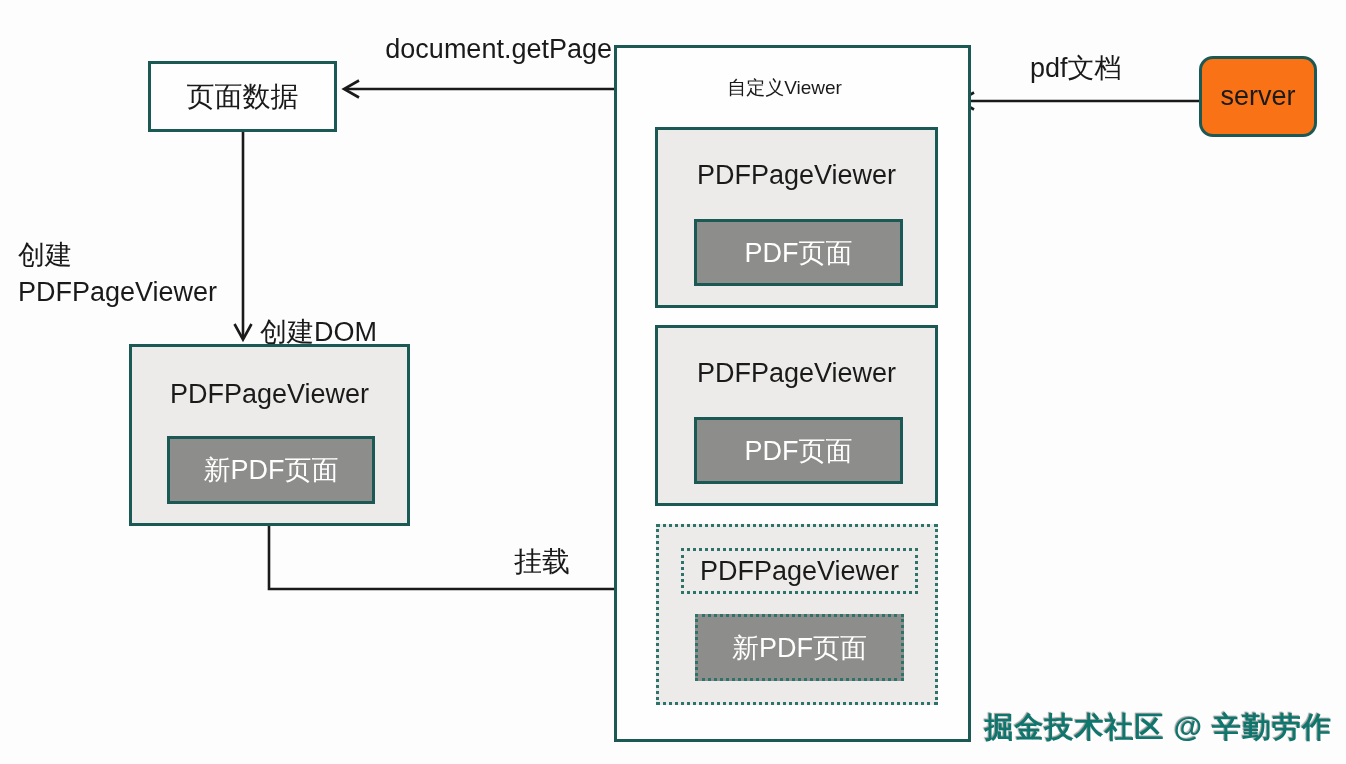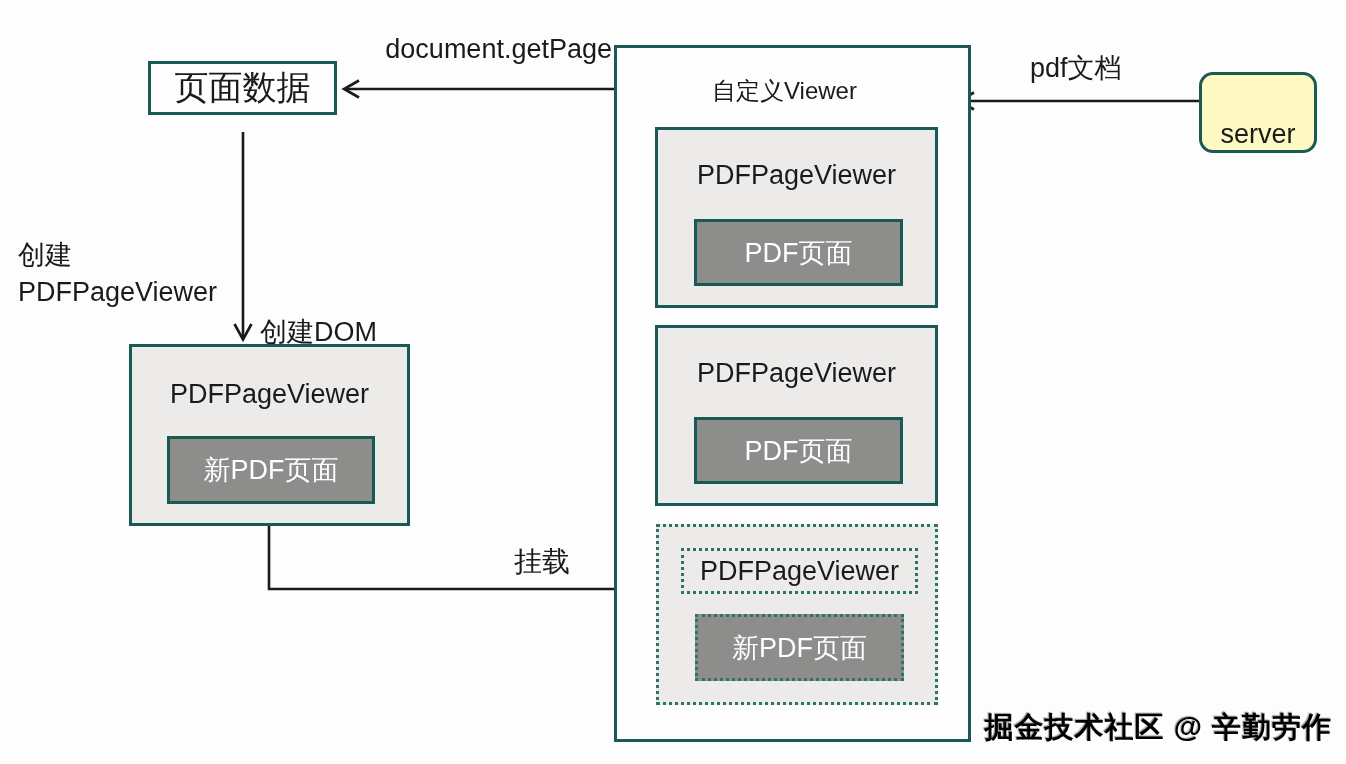--- a/index.html
+++ b/index.html
@@ -19,62 +19,62 @@
   .connectors path{stroke:var(--ink);stroke-width:2.6;fill:none;}
 
   .lbl{position:absolute;font-size:27px;line-height:1.15;white-space:nowrap;}
   .lbl-docgetpage{left:352px;top:34px;width:260px;text-align:right;}
   .lbl-create{left:18px;top:237px;white-space:pre-line;line-height:37px;}
   .lbl-createdom{left:260px;top:272px;margin-top:45px;}
   .lbl-mount{left:514px;top:546px;font-size:28px;}
   .lbl-pdfdoc{left:1030px;top:53px;}
 
   .box-pagedata{
-    position:absolute;left:148px;top:61px;width:189px;height:54px;box-sizing:border-box;
+    position:absolute;left:148px;top:61px;width:189px;height:71px;box-sizing:border-box;
     border:3px solid var(--teal);background:#fefefe;
-    display:flex;align-items:center;justify-content:center;font-size:34px;text-align:center;
+    display:flex;align-items:center;justify-content:center;font-size:28px;text-align:center;
   }
 
   .pv-box{position:absolute;box-sizing:border-box;background:var(--light-fill);border:3px solid var(--teal);}
   .pv-title{position:absolute;left:0;right:0;top:30px;text-align:center;font-size:27px;color:var(--ink);}
   .pv-inner{
     position:absolute;box-sizing:border-box;background:var(--gray-fill);border:3px solid var(--teal);
     color:#fff;display:flex;align-items:center;justify-content:center;font-size:27px;
   }
 
   .left-pv{left:129px;top:344px;width:281px;height:182px;}
   .left-pv .pv-title{top:32px;}
   .left-pv .pv-inner{left:35px;top:89px;width:208px;height:68px;}
 
   .viewer{
     position:absolute;left:614px;top:45px;width:357px;height:697px;box-sizing:border-box;
     border:3px solid var(--teal);background:#fefefe;
   }
-  .viewer-title{position:absolute;left:0;right:16px;top:27px;text-align:center;font-size:24px;}
+  .viewer-title{position:absolute;left:0;right:16px;top:27px;text-align:center;font-size:19px;}
   .v1{left:38px;top:79px;width:283px;height:181px;}
   .v1 .pv-inner{left:36px;top:89px;width:209px;height:67px;}
   .v2{left:38px;top:277px;width:283px;height:181px;}
   .v2 .pv-inner{left:36px;top:89px;width:209px;height:67px;}
 
   .v3{left:39px;top:476px;width:282px;height:181px;border:3px dotted var(--teal-dot);}
   .v3-title{
     position:absolute;left:22px;top:21px;width:237px;height:46px;box-sizing:border-box;
     border:3px dotted var(--teal-dot);display:flex;align-items:center;justify-content:center;font-size:27px;
   }
   .v3 .pv-inner{left:36px;top:87px;width:209px;height:67px;border:3px dotted var(--teal-dot);}
 
   .server{
-    position:absolute;left:1199px;top:72px;width:118px;height:81px;box-sizing:border-box;
-    border:3px solid var(--teal);border-radius:14px;background:#fef9c3;
-    display:flex;align-items:flex-end;justify-content:center;font-size:27px;
+    position:absolute;left:1199px;top:56px;width:118px;height:81px;box-sizing:border-box;
+    border:3px solid var(--teal);border-radius:14px;background:#f97316;
+    display:flex;align-items:center;justify-content:center;font-size:27px;
   }
 
   .watermark{
     position:absolute;right:14px;bottom:16px;font-size:29px;font-weight:bold;letter-spacing:1px;
-    color:#000000;text-shadow:-1px -1px 1px #9c9a98, 2px 2px 2px #ffffff;white-space:nowrap;
+    color:#0f766e;text-shadow:-1px -1px 1px #9c9a98, 2px 2px 2px #ffffff;white-space:nowrap;
   }
 </style>
 </head>
 <body>
 
 <div class="canvas">
 
   <svg class="connectors" viewBox="0 0 1346 764" xmlns="http://www.w3.org/2000/svg">
     <g>
       <path d="M614,89 H345"></path>

